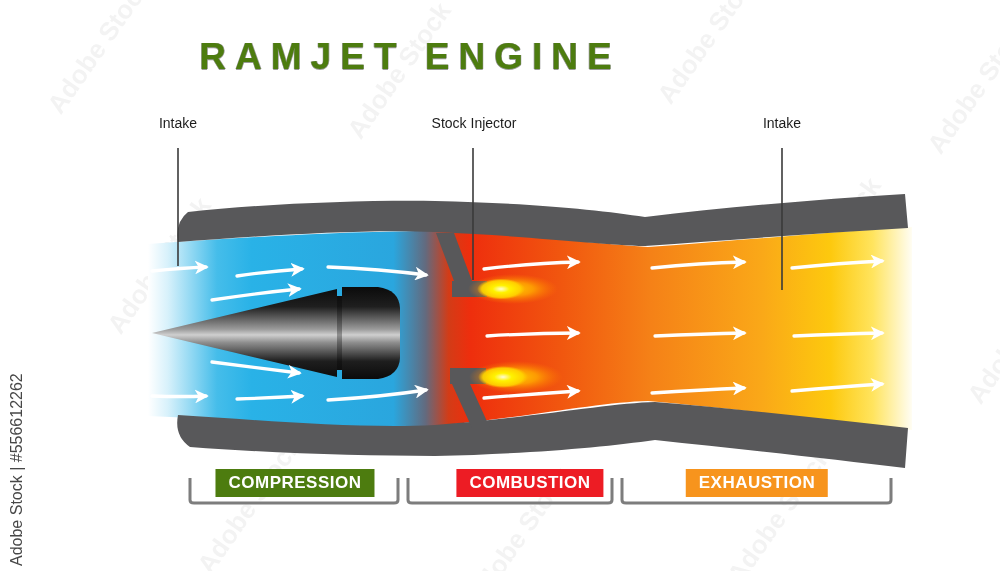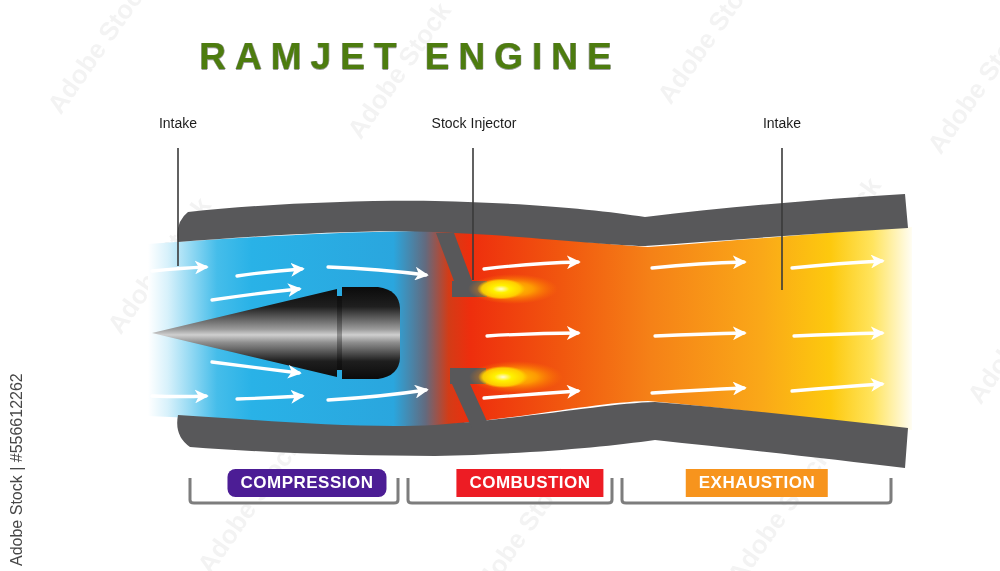--- a/index.html
+++ b/index.html
@@ -18,21 +18,21 @@
   }
   #callout-intake{left:178px;}
   #callout-fuel{left:474px;}
   #callout-nozzle{left:782px;}
   #engine-svg{position:absolute;left:0;top:0;}
   .stage-box{
     position:absolute;top:469px;transform:translateX(-50%);
     height:28px;line-height:28px;padding:0 13px;
     font-size:17px;font-weight:bold;letter-spacing:0.5px;color:#ffffff;white-space:nowrap;
   }
-  #stage-compression{left:307px;background:#4c1d95;border-radius:8px;}
+  #stage-compression{left:295px;background:#4d7c0f;}
   #stage-combustion{left:530px;background:#ed1c24;}
   #stage-exhaustion{left:757px;background:#f7941d;}
   .wm{
     position:absolute;font-size:26px;font-weight:bold;color:rgba(70,70,70,0.065);
     transform:rotate(-55deg);white-space:nowrap;pointer-events:none;
   }
   #wm-id{
     position:absolute;left:8px;top:566px;transform:rotate(-90deg);transform-origin:0 0;
     font-size:16px;color:#474747;white-space:nowrap;
   }

